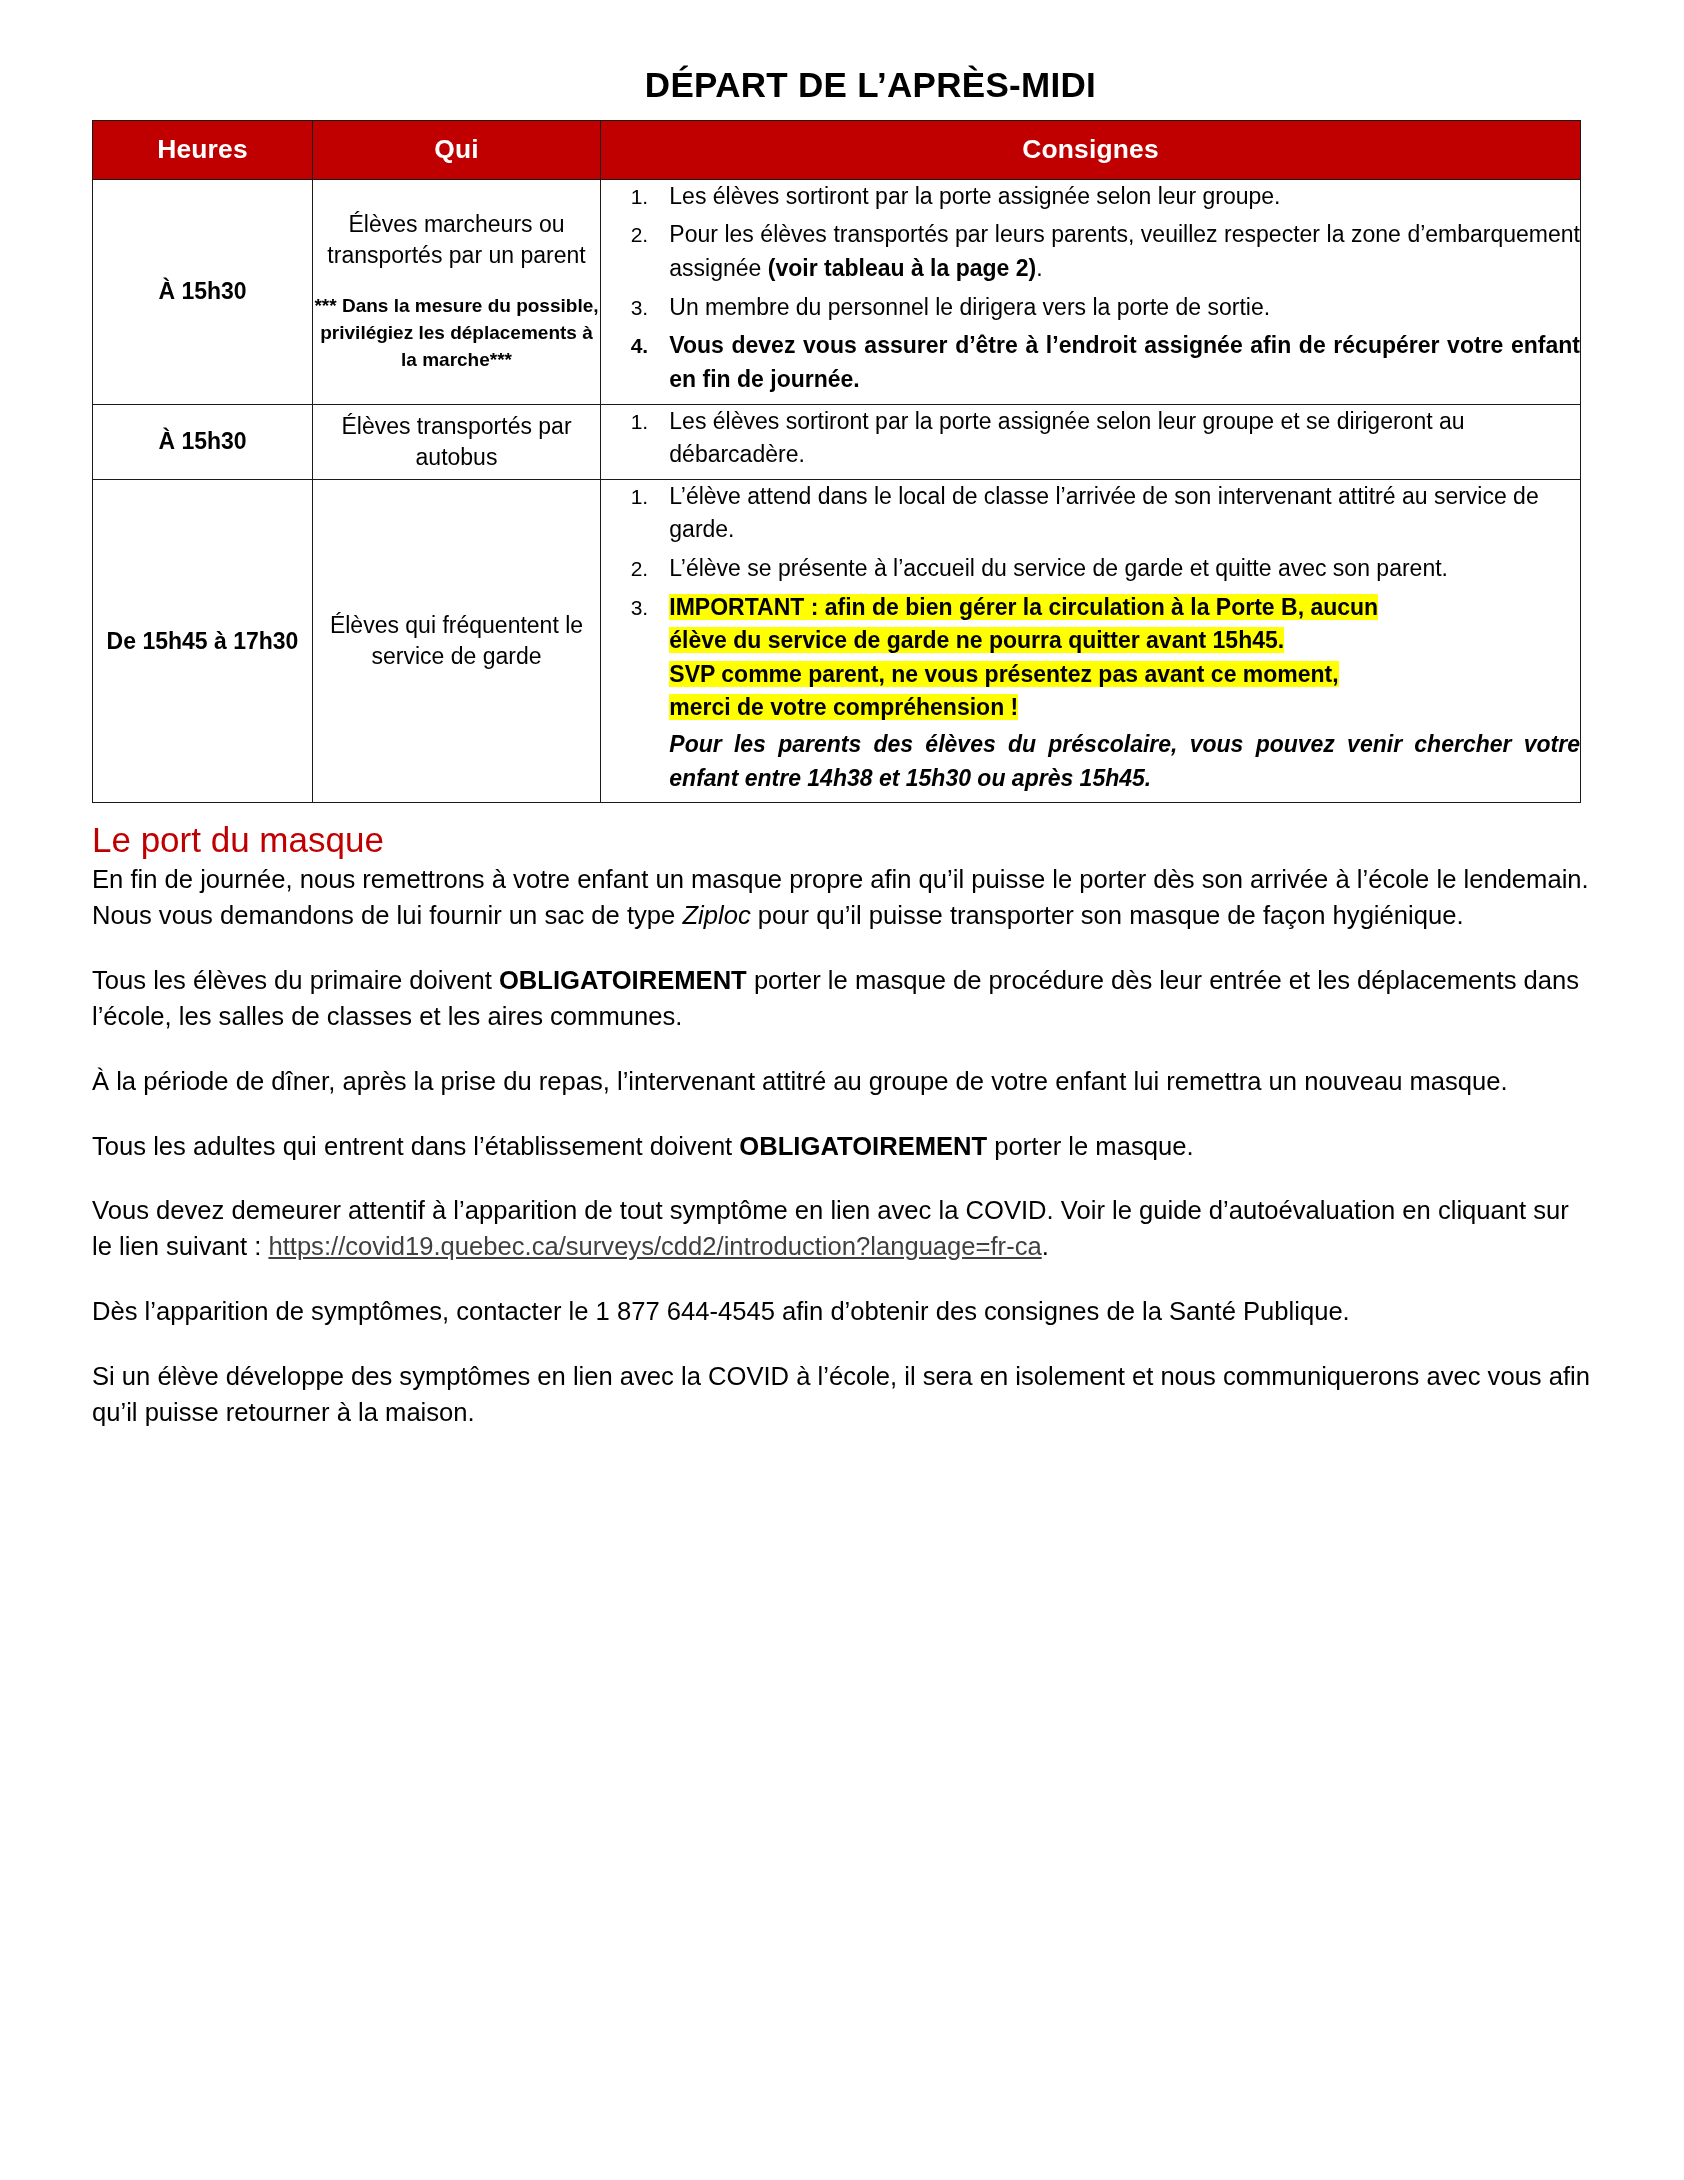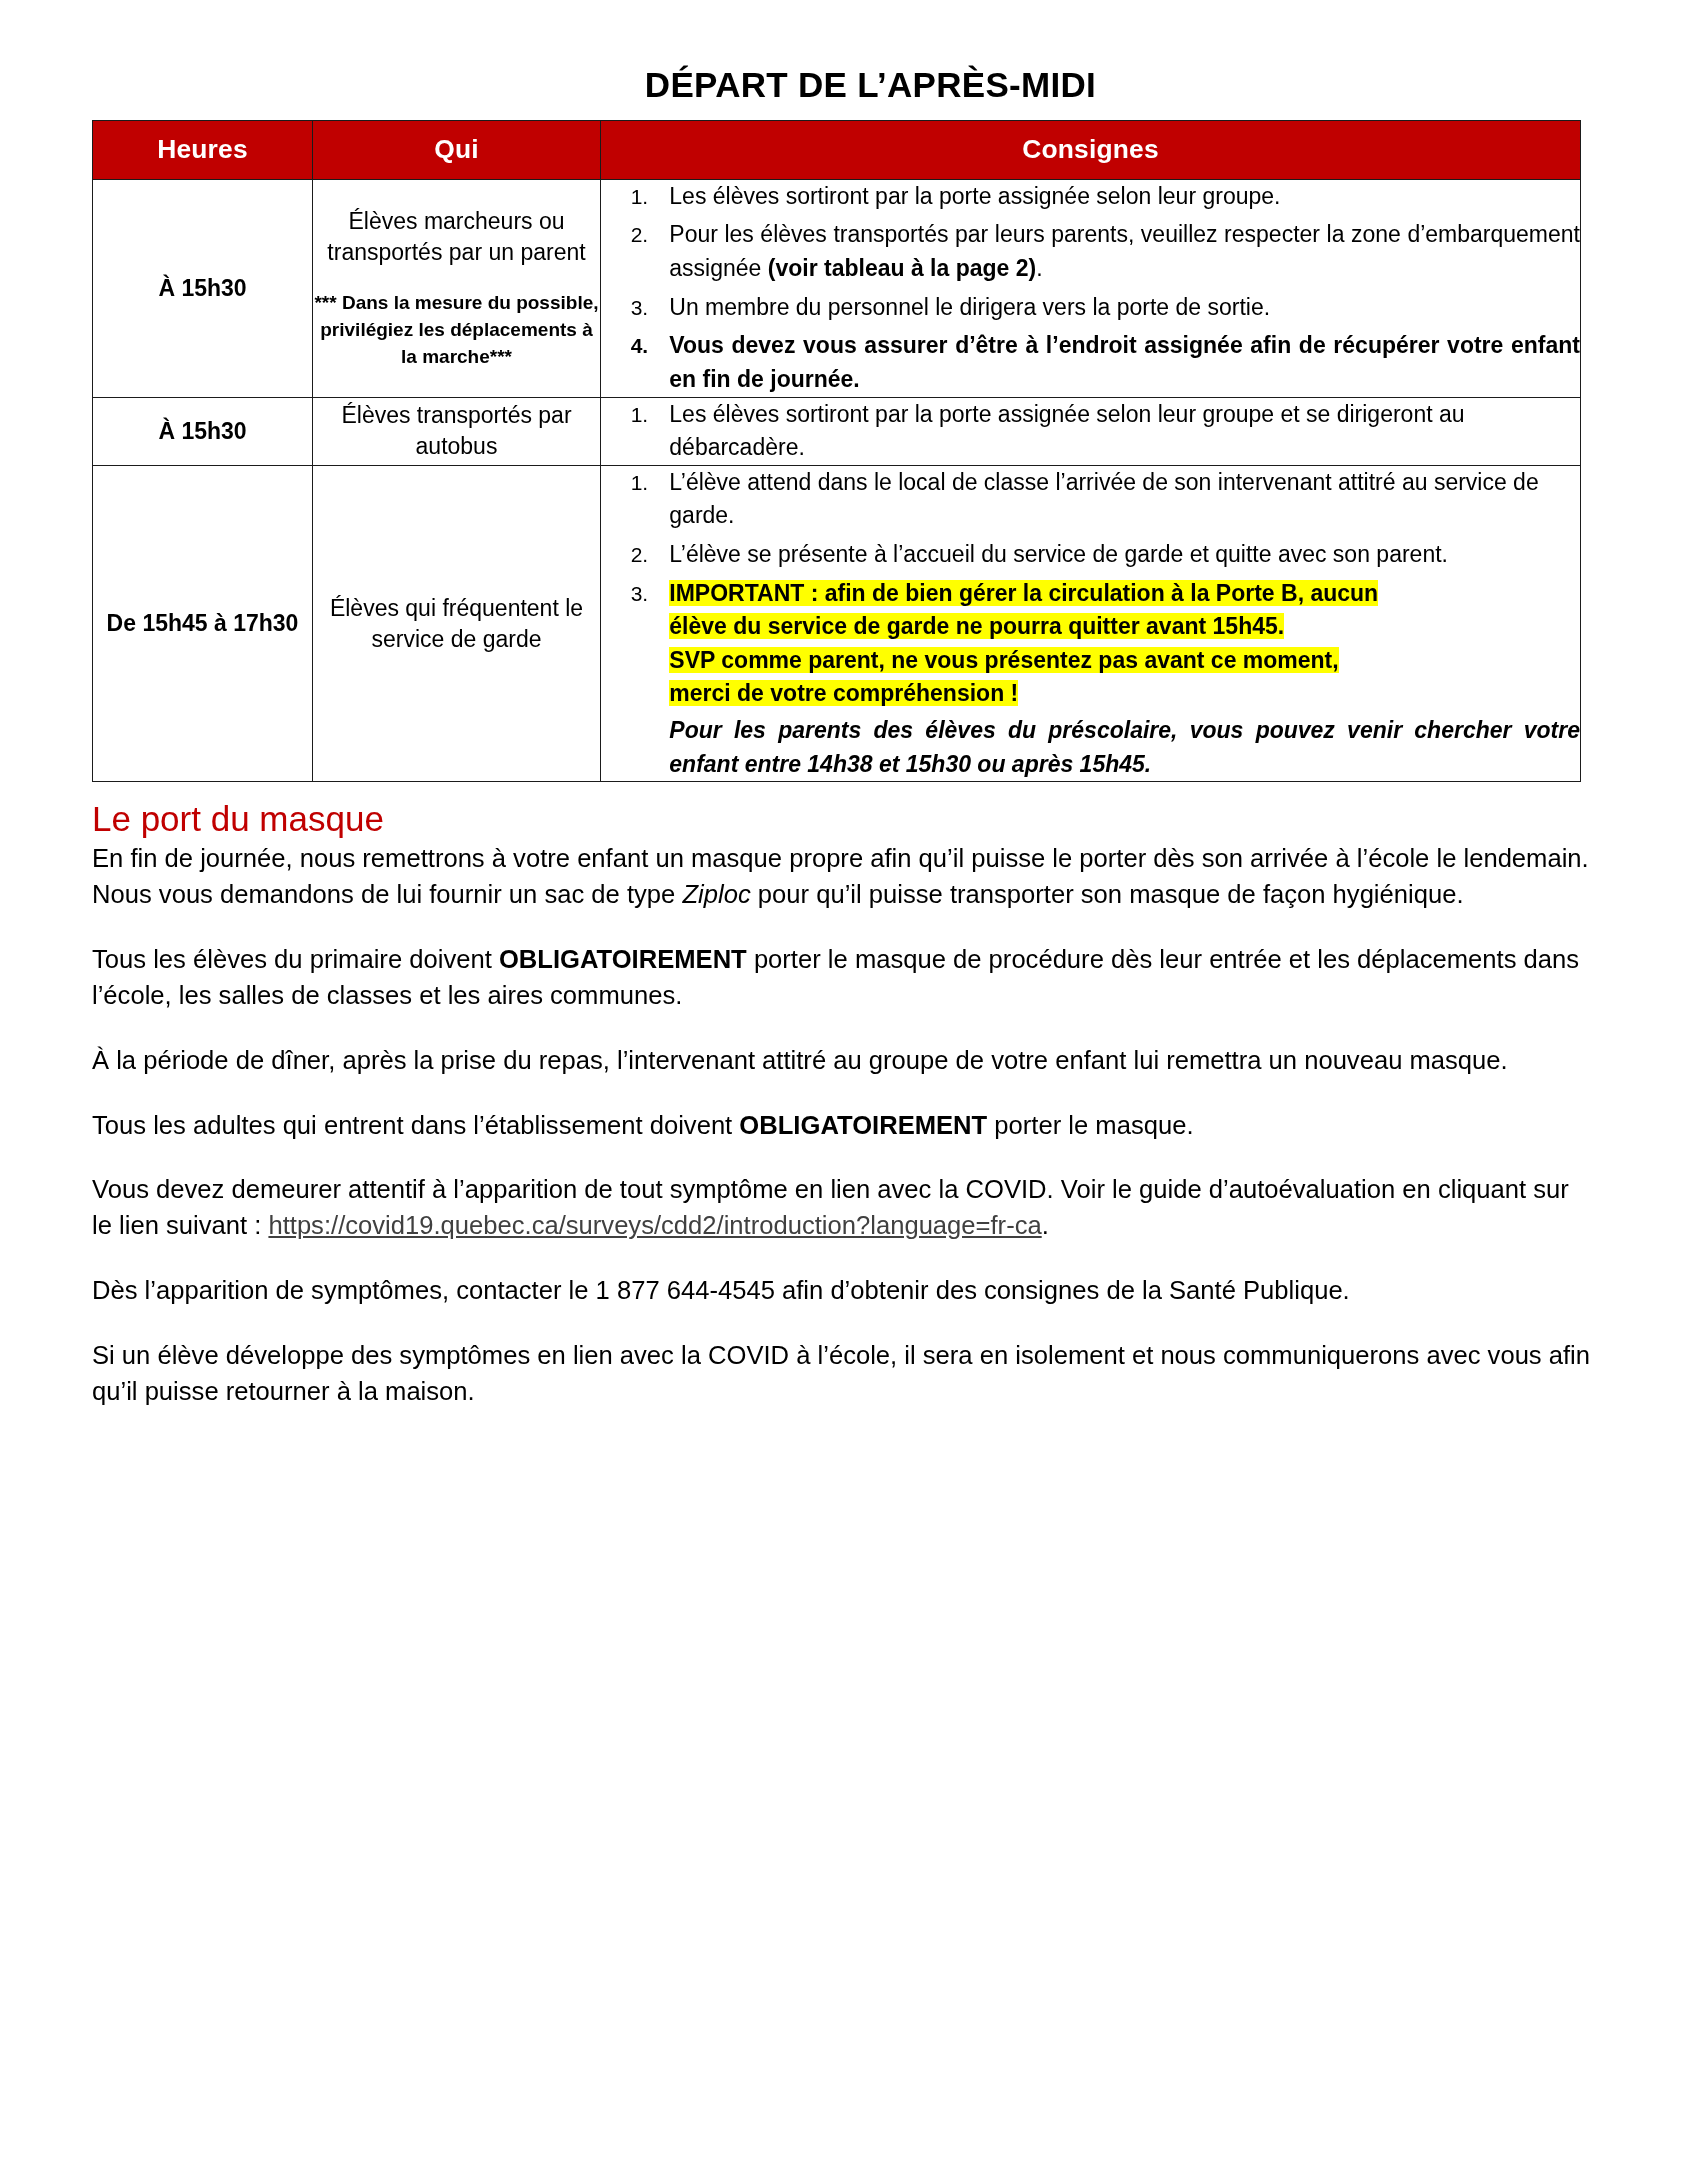--- a/index.html
+++ b/index.html
@@ -87,21 +87,21 @@
 
   ol.consignes {
     margin: 0;
     padding: 0 0 0 53px;
     list-style: decimal;
   }
   ol.consignes > li {
     margin: 0 0 5.1px 0;
     padding-left: 15.3px;
   }
-  ol.consignes > li:last-child { margin-bottom: 0; }
+  ol.consignes > li:last-child { margin-bottom: 7px; }
   ol.consignes > li::marker { font-size: 21px; }
   ol.consignes > li.bold { font-weight: bold; text-align: justify; }
   ol.consignes > li.justify { text-align: justify; }
   .hl-block {
     display: block;
     font-weight: bold;
   }
   .hl-block > span { background: #FFFF00; }
   .ital-bold {
     display: block;

